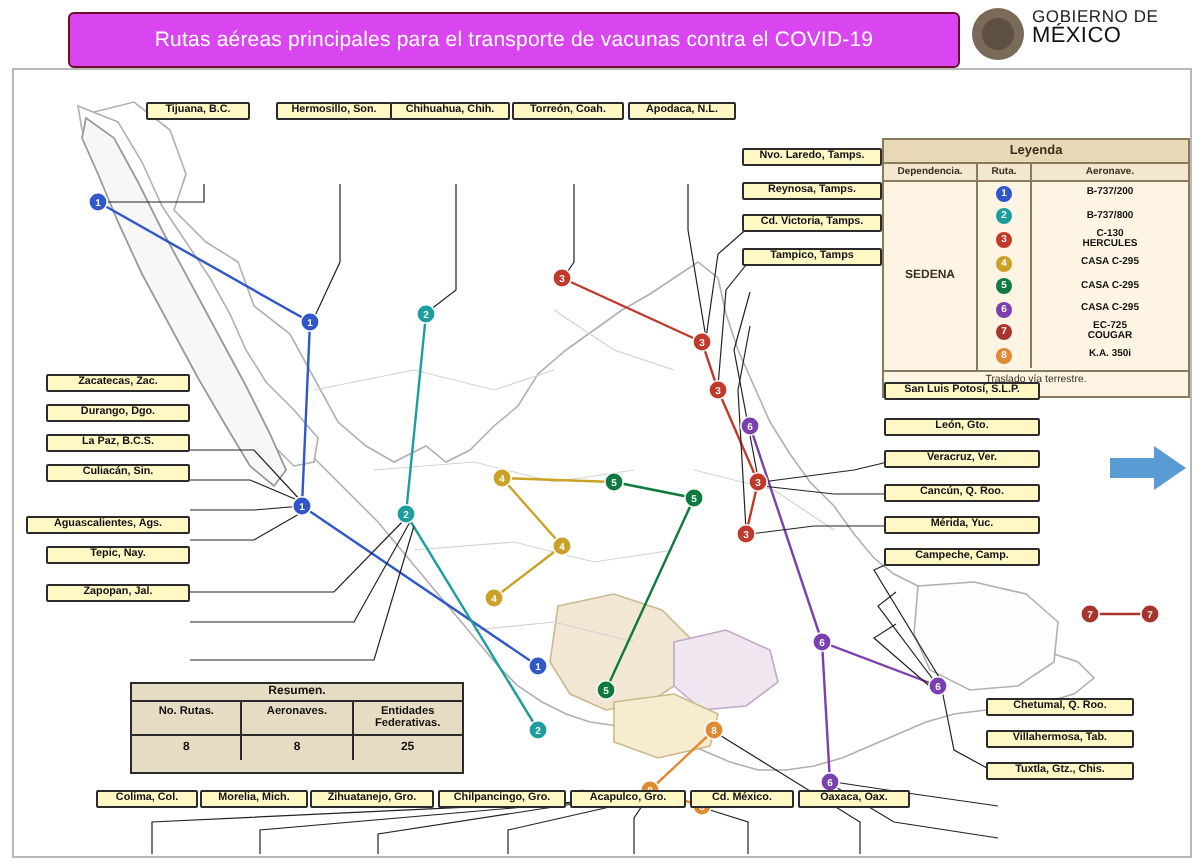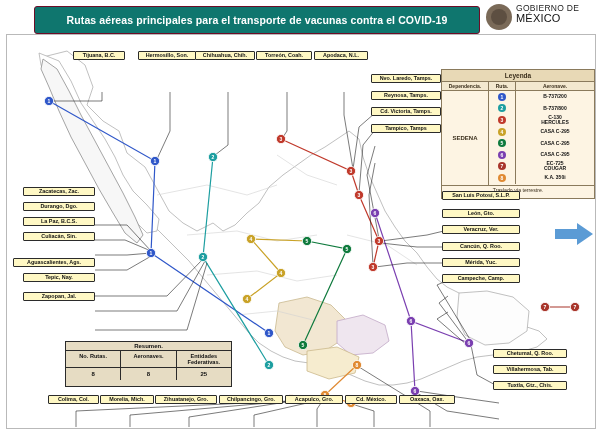--- a/index.html
+++ b/index.html
@@ -7,23 +7,23 @@
     width:600px;height:433px;
     background:#ffffff;
     font-family:"Liberation Sans", sans-serif;
     overflow:hidden;
   }
   #root{position:relative;width:600px;height:433px;background:#fff;}
 
   
   .title-bar{
     position:absolute;left:34px;top:6px;width:444px;height:26px;
-    background:#0f766e;border:1px solid #6d0c27;border-radius:3px;
+    background:#d946ef;border:1px solid #6d0c27;border-radius:3px;
     display:flex;align-items:center;justify-content:center;
-    color:#ffffff;font-size:10.5px;font-weight:bold;text-align:center;
+    color:#ffffff;font-size:10.5px;font-weight:normal;text-align:center;
     letter-spacing:.1px;
   }
   .gob-logo{
     position:absolute;right:6px;top:4px;width:108px;height:30px;
     display:flex;gap:4px;
   }
   .eagle{
     width:26px;height:26px;border-radius:50%;
     background:#7a6a58;
     position:relative;flex:0 0 auto;

